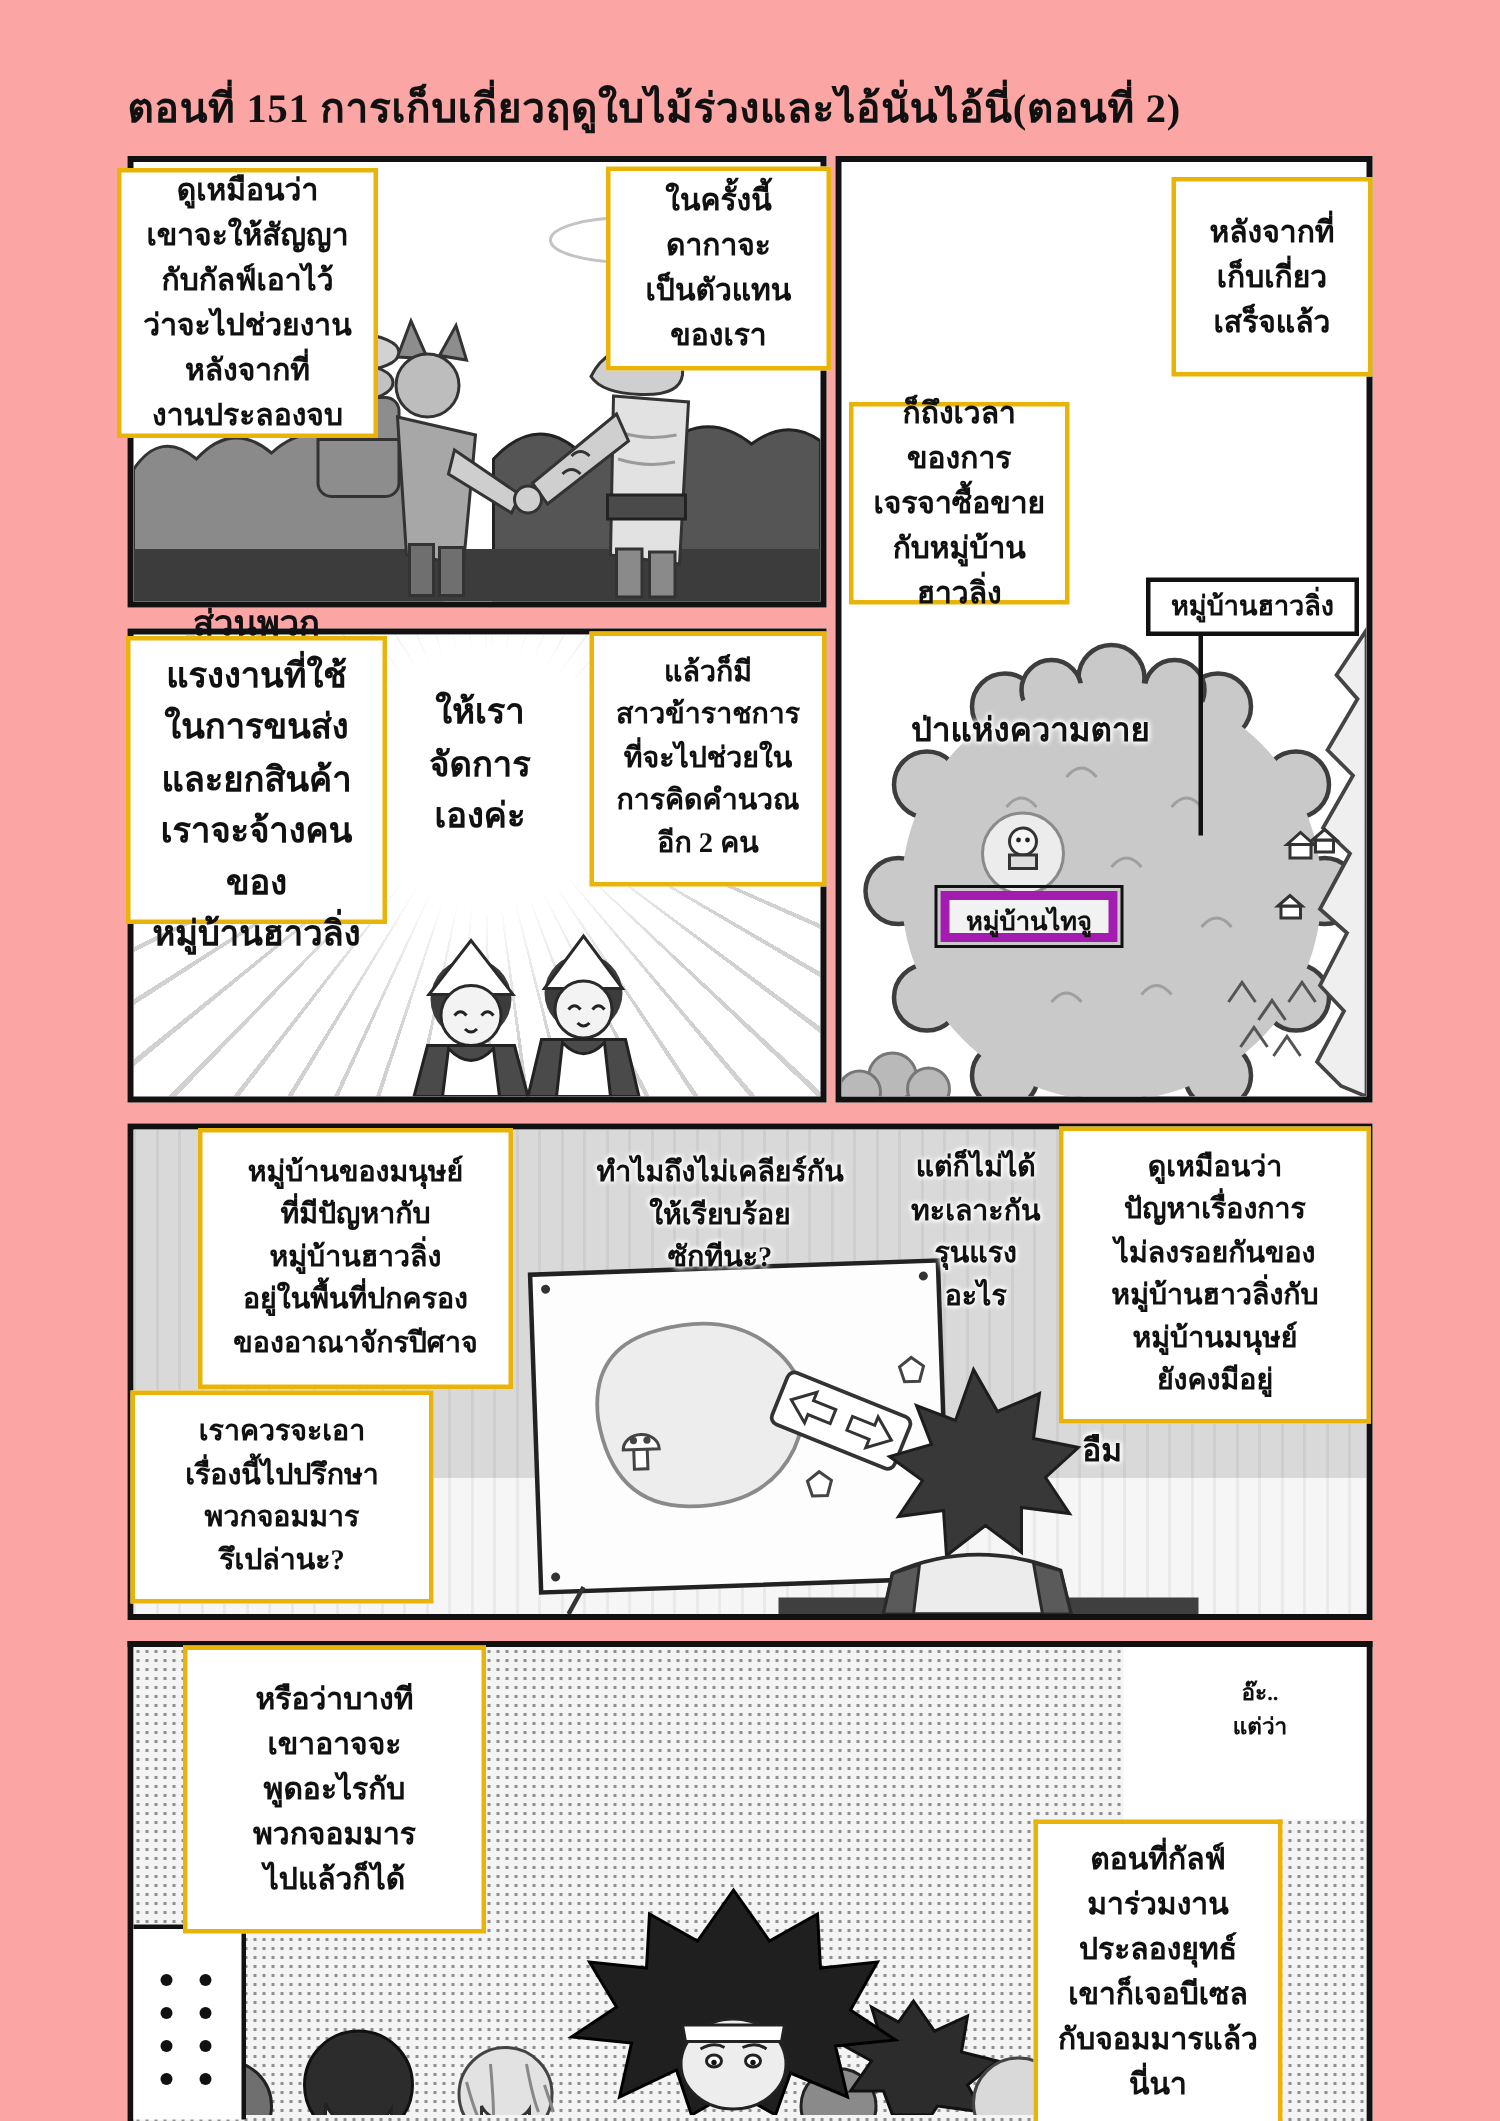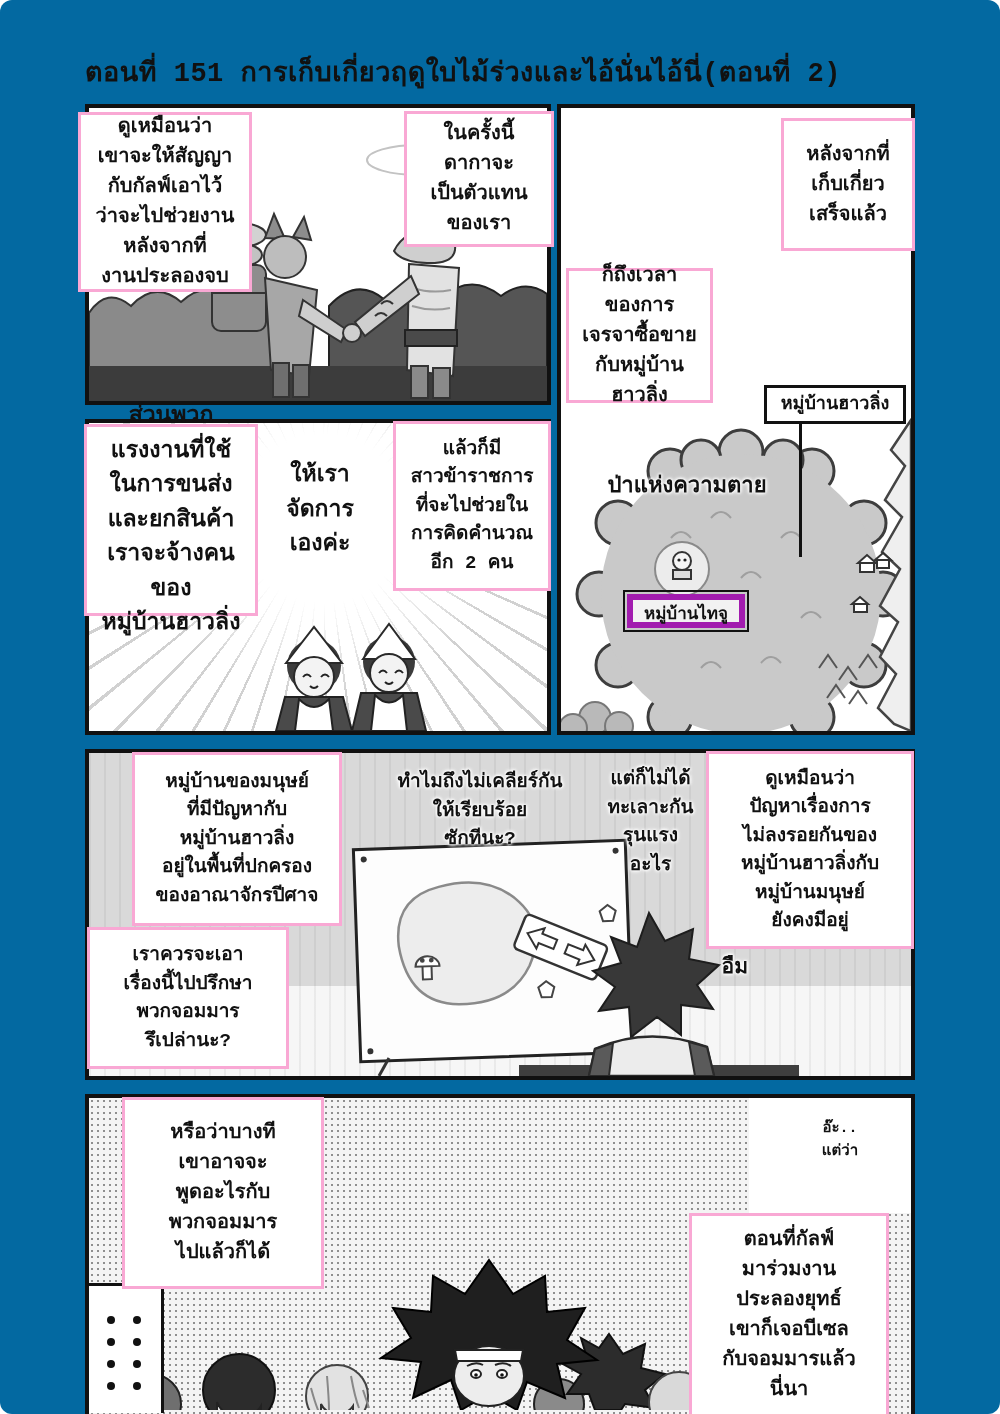--- a/index.html
+++ b/index.html
@@ -1,20 +1,20 @@
 <!DOCTYPE html>
 <html><head>
 <meta charset="utf-8">
 <style>
   html,body{margin:0;padding:0;background:#fff;}
-  .page{position:relative;width:1000px;height:1414px;background:#0369a1;overflow:hidden;
-        font-family:Liberation Mono, monospace;color:#111;border-radius:12px;}
+  .page{position:relative;width:1000px;height:1414px;background:#fca5a5;overflow:hidden;
+        font-family:Liberation Serif, serif;color:#111;}
   .title{position:absolute;left:85px;top:50px;font-size:27px;font-weight:bold;letter-spacing:.5px;}
   .panel{position:absolute;border:4px solid #111;background:#fff;overflow:hidden;box-sizing:border-box;}
-  .nbox{position:absolute;border:3px solid #f9a8d4;background:#fff;z-index:6;box-sizing:border-box;
+  .nbox{position:absolute;border:3px solid #eab308;background:#fff;z-index:6;box-sizing:border-box;
         display:flex;align-items:center;justify-content:center;text-align:center;
         font-weight:bold;white-space:pre-line;line-height:1.5;}
   .ftext{position:absolute;z-index:6;text-align:center;font-weight:bold;white-space:pre-line;line-height:1.5;
          text-shadow:0 0 3px #fff,0 0 3px #fff,0 0 4px #fff,0 0 5px #fff;}
   .maplabel{position:absolute;z-index:7;font-weight:bold;text-align:center;box-sizing:border-box;}
   .howling-line{position:absolute;left:799px;top:424px;width:3px;height:133px;background:#111;z-index:5;}
   .rays{position:absolute;inset:0;
         background:
           radial-gradient(circle at 51% 31%, #fff 0 84px, rgba(255,255,255,0) 180px),
           repeating-conic-gradient(from 3deg at 51% 31%, rgba(90,90,90,.28) 0deg .7deg, rgba(255,255,255,0) .7deg 6.5deg);}
@@ -319,20 +319,20 @@
 ยังคงมีอยู่</div>
   <div class="ftext" style="left:688px;top:952px;width:60px;font-size:21px;text-align:right;">อืม</div>
 
   <div class="nbox" style="left:122px;top:1097px;width:202px;height:192px;font-size:20px;">หรือว่าบางที
 เขาอาจจะ
 พูดอะไรกับ
 พวกจอมมาร
 ไปแล้วก็ได้</div>
   <div class="ftext" style="left:780px;top:1118px;width:120px;font-size:15px;">อ๊ะ..
 แต่ว่า</div>
-  <div class="nbox" style="left:689px;top:1213px;width:200px;height:201px;font-size:20px;border-bottom:none;">ตอนที่กัลฟ์
+  <div class="nbox" style="left:689px;top:1213px;width:166px;height:201px;font-size:20px;border-bottom:none;">ตอนที่กัลฟ์
 มาร่วมงาน
 ประลองยุทธ์
 เขาก็เจอบีเซล
 กับจอมมารแล้ว
 นี่นา</div>
 
 </div>
 
 </body></html>

